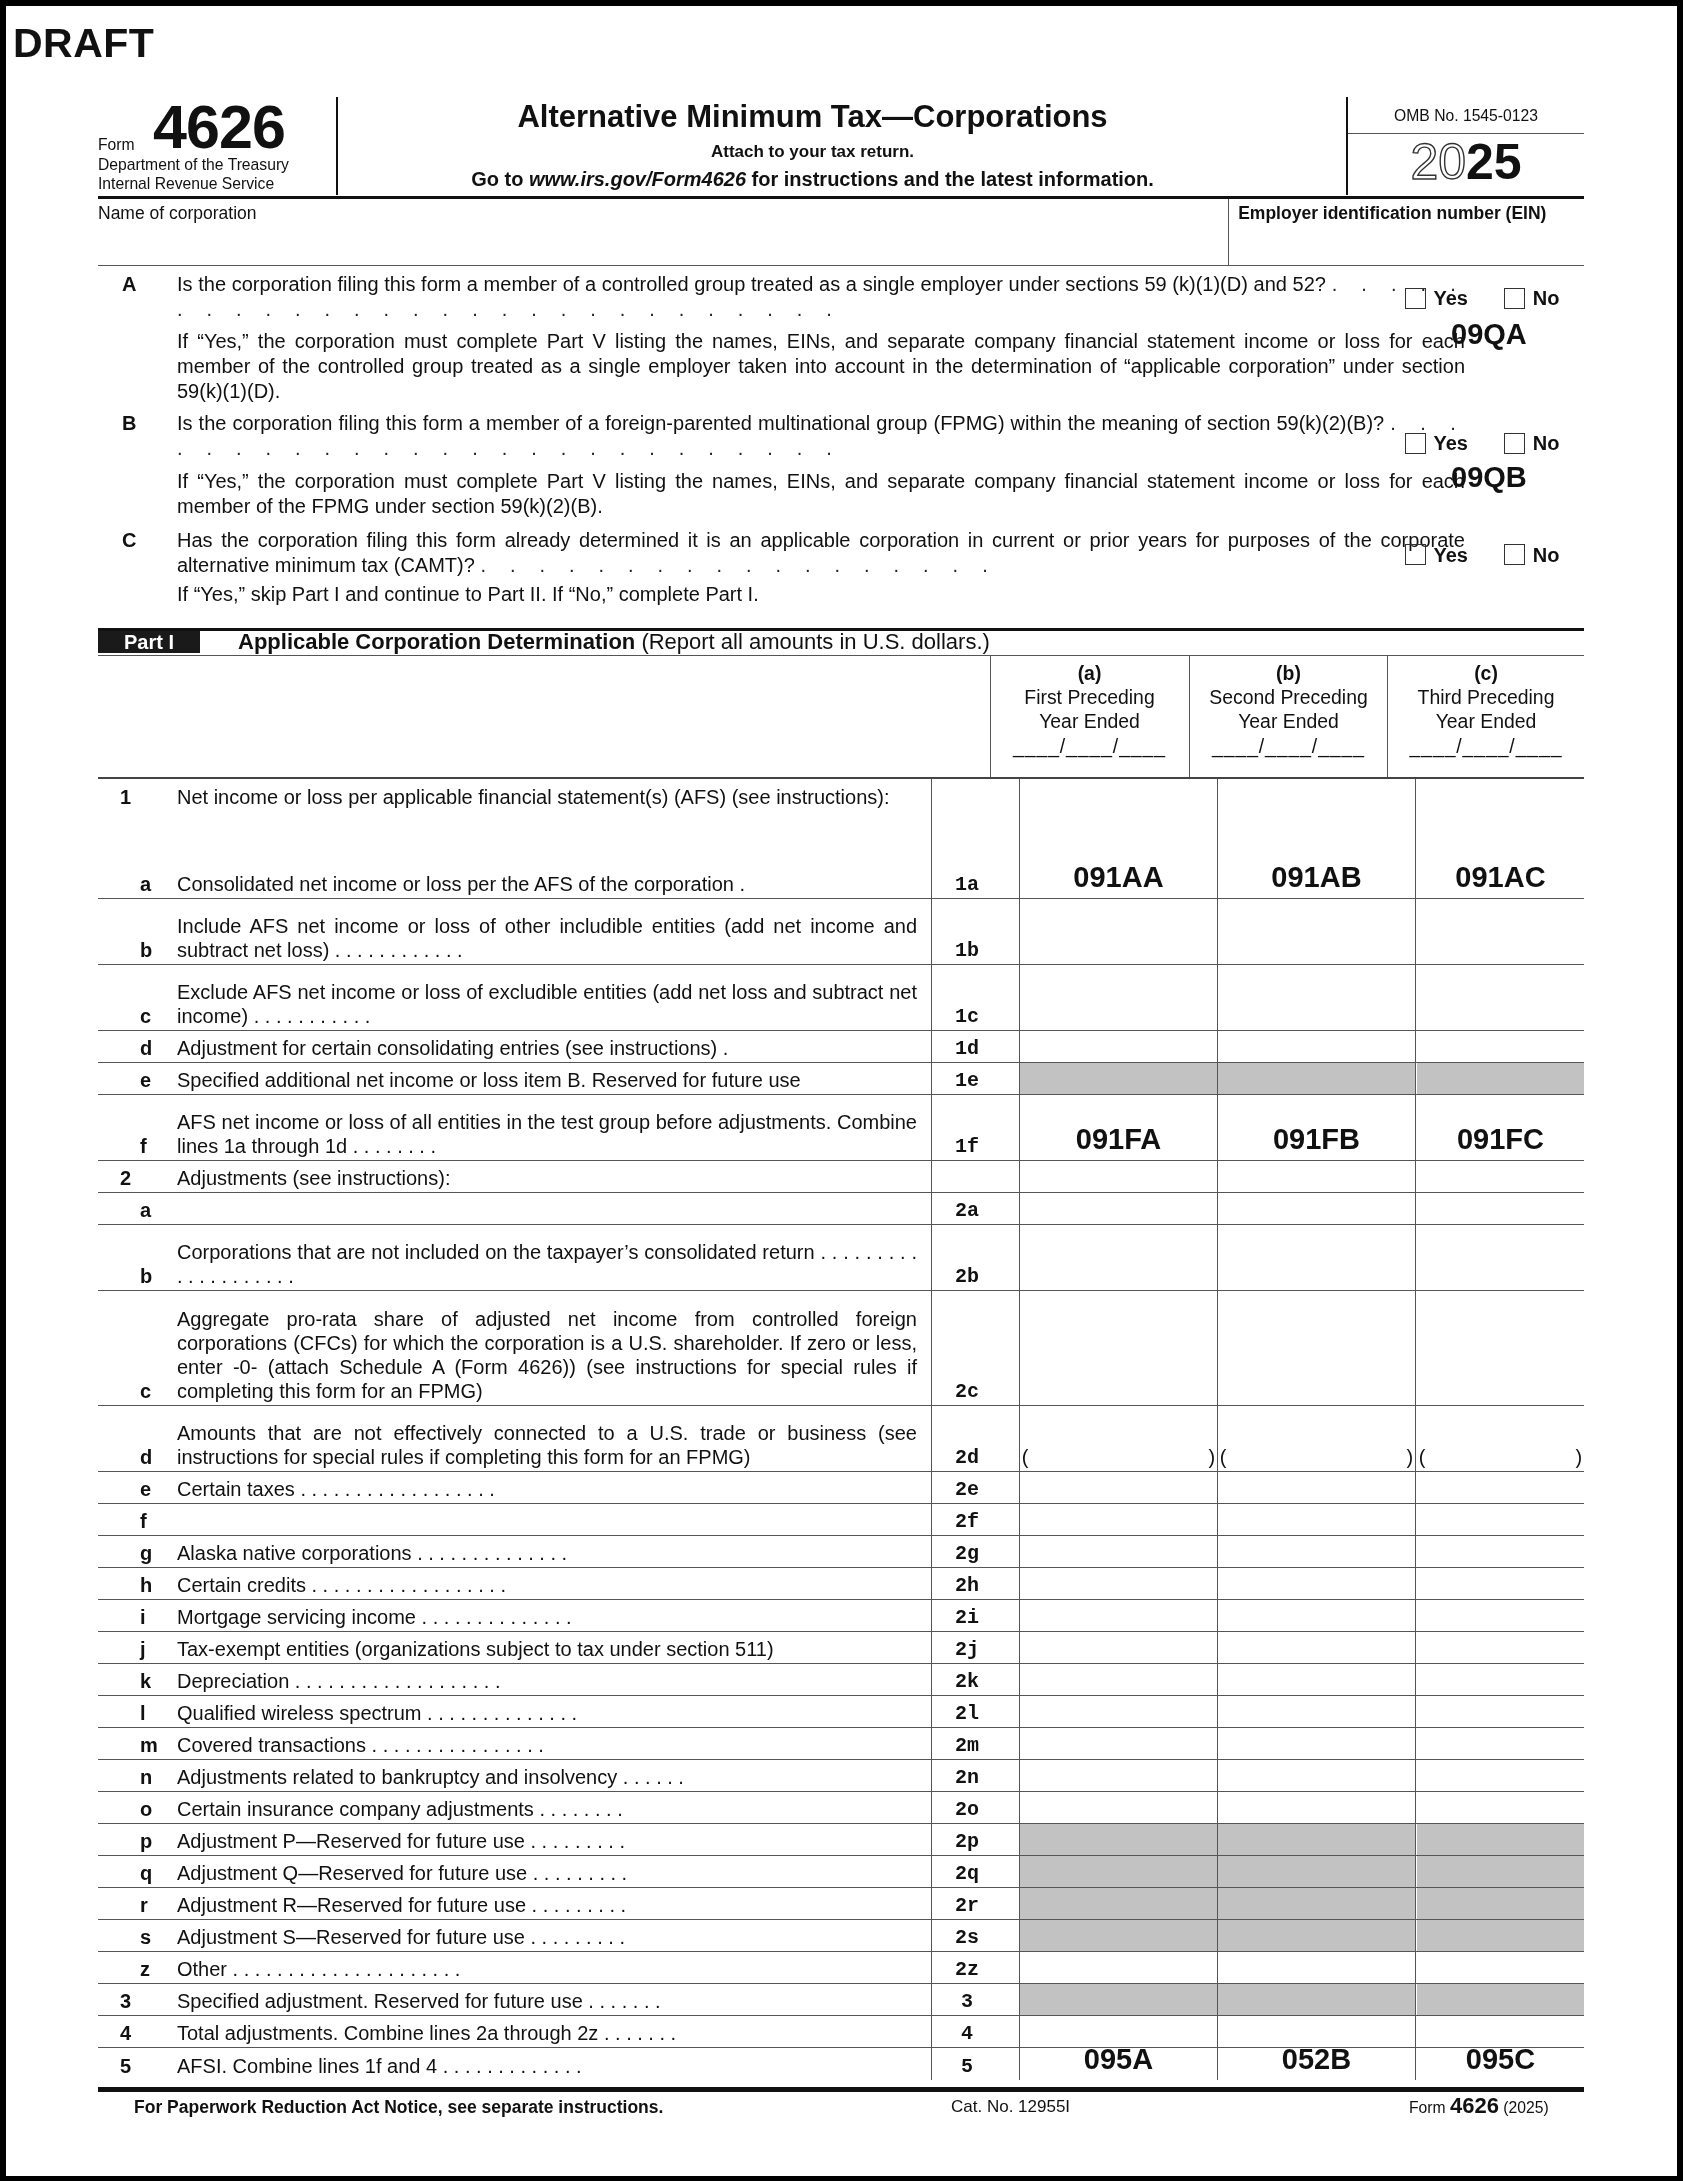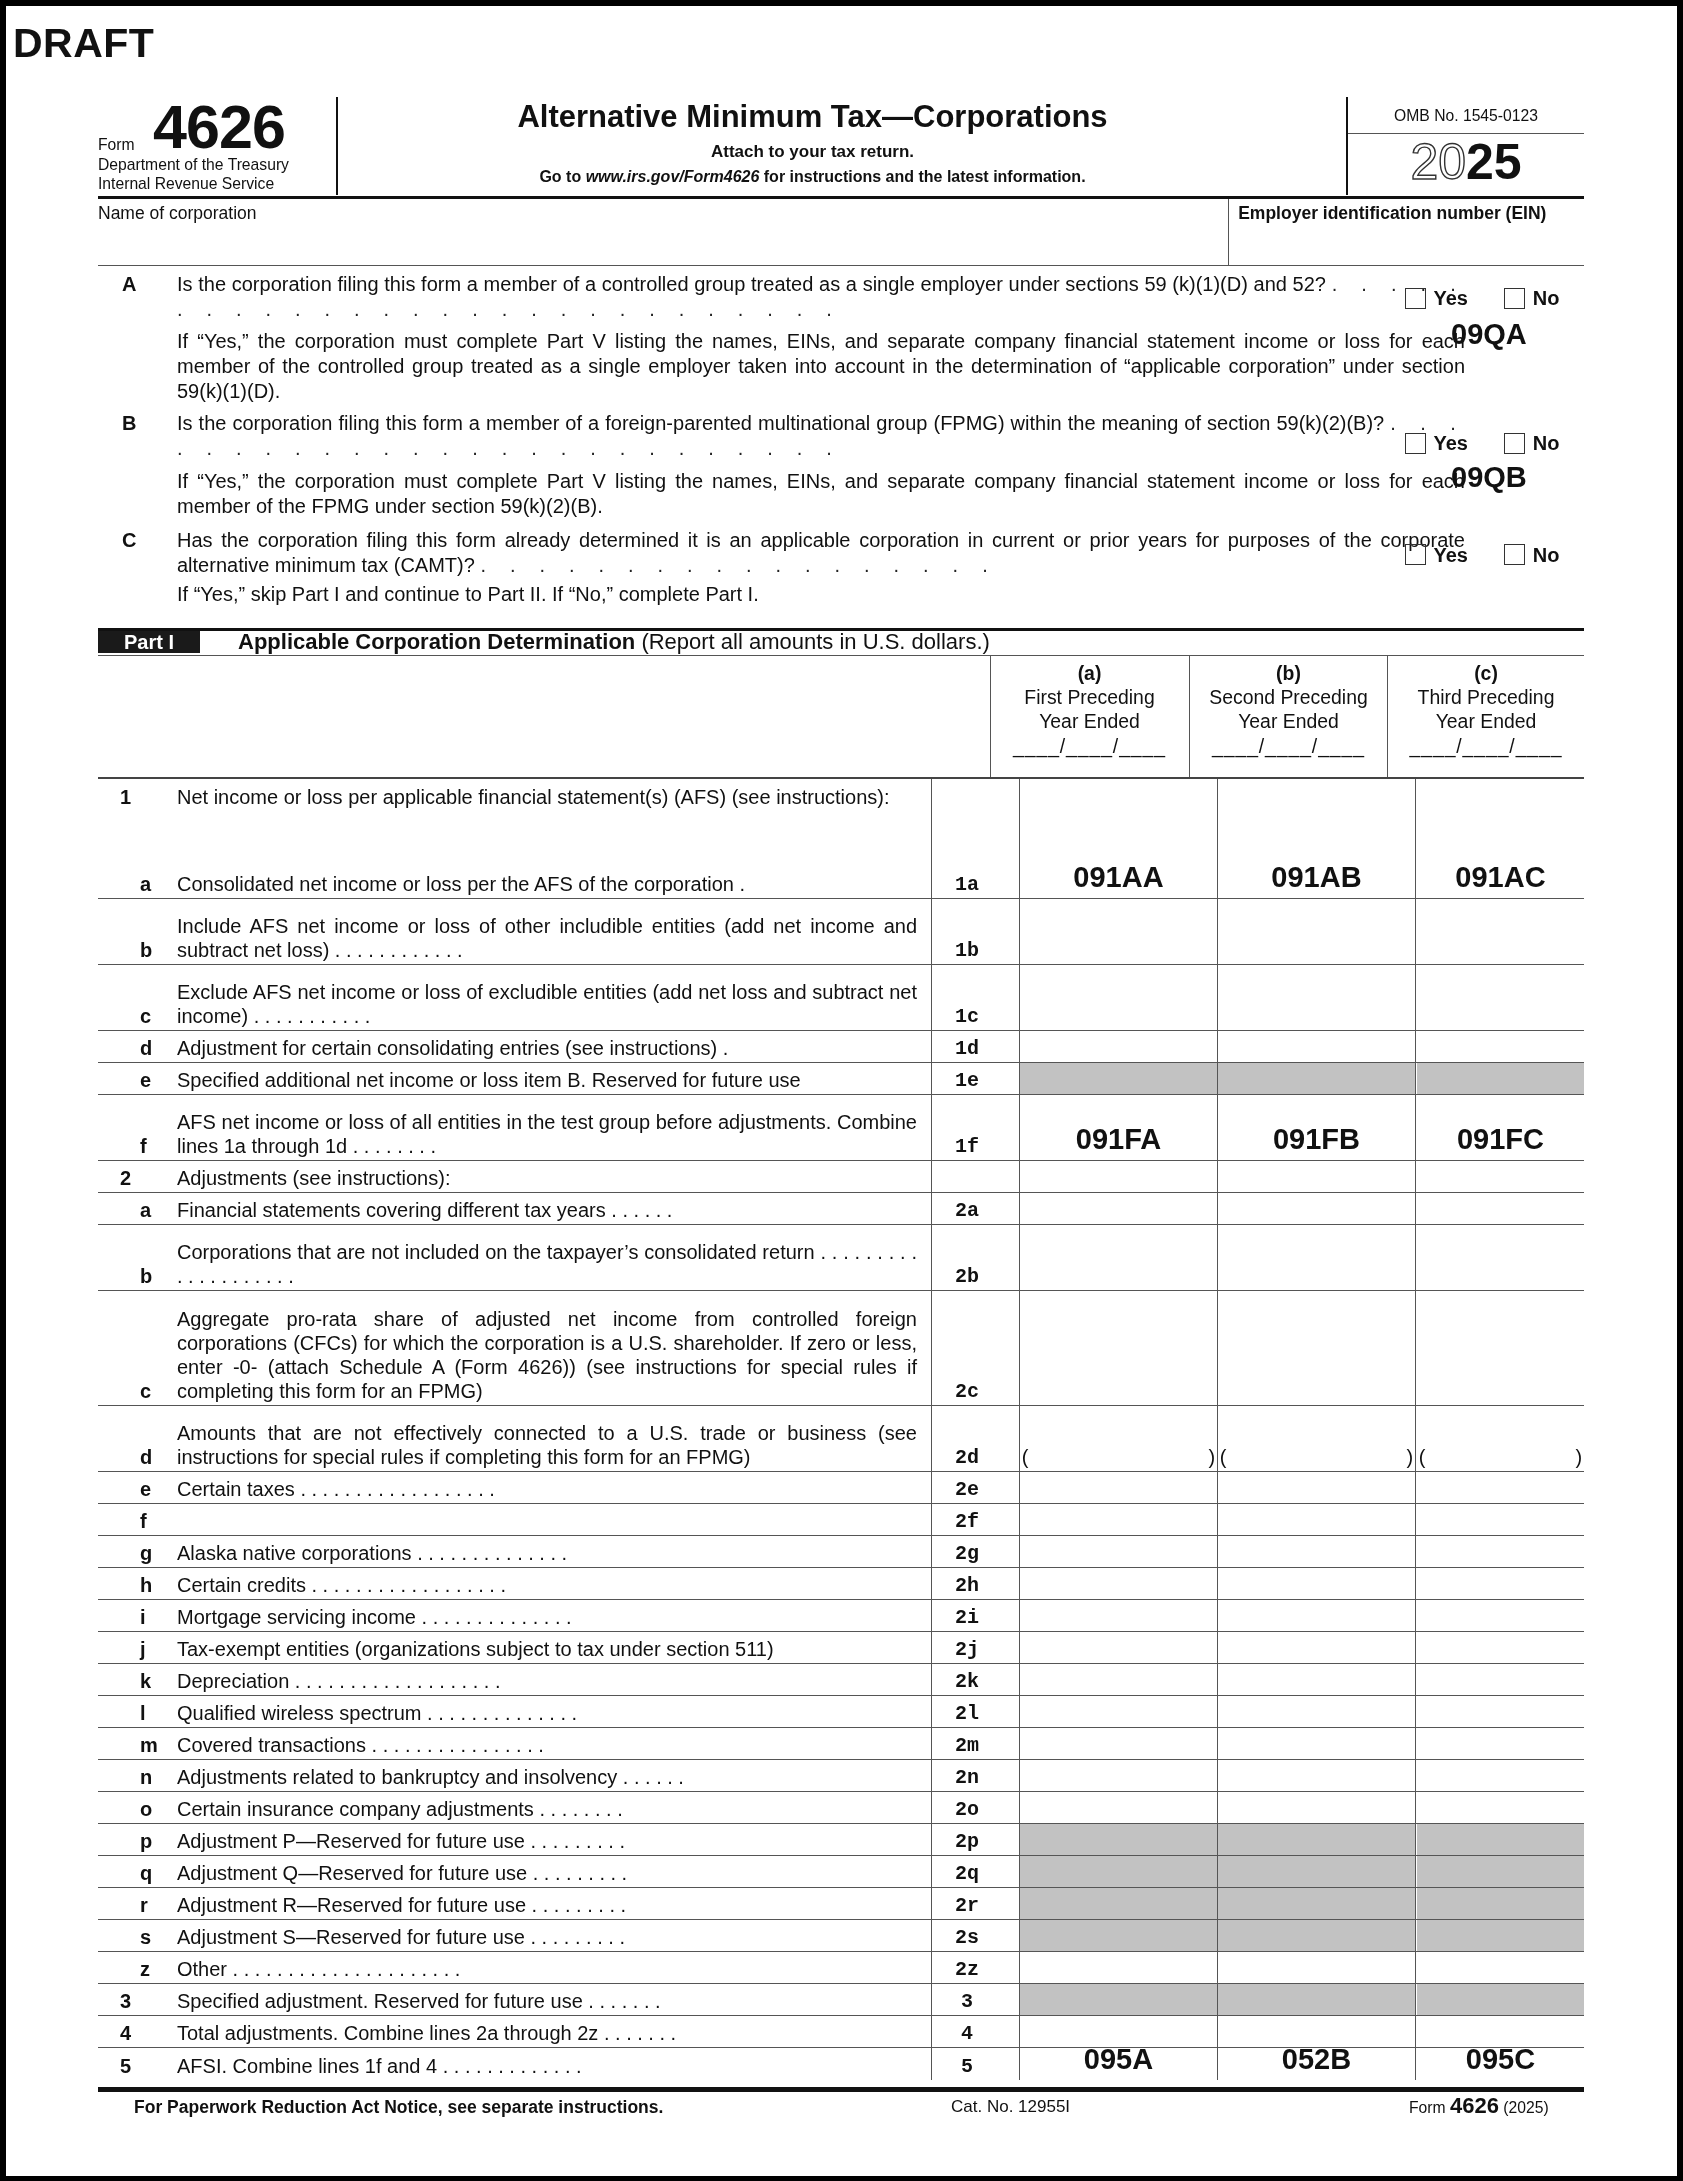--- a/index.html
+++ b/index.html
@@ -12,21 +12,21 @@
 
   
   .hdr { position: relative; height: 102px; border-bottom: 3.7px solid #111; }
   .hdr-left { position: absolute; left: 0; top: 0; width: 240px; height: 98px; border-right: 2.8px solid #111; }
   .form-word { position: absolute; left: 0; top: 39px; font-size: 15.7px; }
   .form-num { position: absolute; left: 55px; top: -5.5px; font-size: 61px; font-weight: bold; letter-spacing: -0.9px; }
   .dept { position: absolute; left: 0; top: 59px; font-size: 15.7px; line-height: 18.5px; }
   .hdr-mid { position: absolute; left: 242px; top: 0; width: 945px; text-align: center; }
   .title { font-size: 31px; font-weight: bold; margin-top: 1.8px; }
   .sub1 { font-size: 17px; font-weight: bold; margin-top: 7.4px; }
-  .sub2 { font-size: 16px; font-weight: bold; margin-top: 5.5px; }
+  .sub2 { font-size: 20px; font-weight: bold; margin-top: 5.5px; }
   .sub2 i { font-style: italic; }
   .hdr-right { position: absolute; left: 1248px; top: 0; width: 238px; height: 98px; border-left: 2.8px solid #111; }
   .omb { height: 37px; line-height: 37px; text-align: center; font-size: 15.7px; border-bottom: 1.8px solid #555; }
   .year { text-align: center; font-size: 50px; font-weight: bold; line-height: 57px; }
   .year .outline { color: #fff; -webkit-text-stroke: 1.4px #333; font-weight: normal; }
 
   .namerow { position: relative; height: 67px; border-bottom: 1.8px solid #555; }
   .name-label { position: absolute; left: 0; top: 3.7px; font-size: 17.5px; }
   .ein-box { position: absolute; left: 1130px; top: 0; width: 356px; height: 66px; border-left: 1.8px solid #555; }
   .ein-label { position: absolute; left: 9.2px; top: 3.7px; font-size: 17.5px; font-weight: bold; white-space: nowrap; }
@@ -297,21 +297,20 @@
           <div class="t">Adjustments (see instructions):</div>
         </div>
         <div class="lnum"></div>
         <div class="cell ca"></div>
         <div class="cell cb2"></div>
         <div class="cell cc"></div>
       </div>
       <div class="row" style="height:32px;">
         <div class="lbl">
           <span class="n sub">a</span>
-          <div class="t">Financial statements covering different tax years . . . . . .</div>
         </div>
         <div class="lnum">
           <span>2a</span>
         </div>
         <div class="cell ca">
           <div class="cval"></div>
         </div>
         <div class="cell cb2">
           <div class="cval"></div>
         </div>

